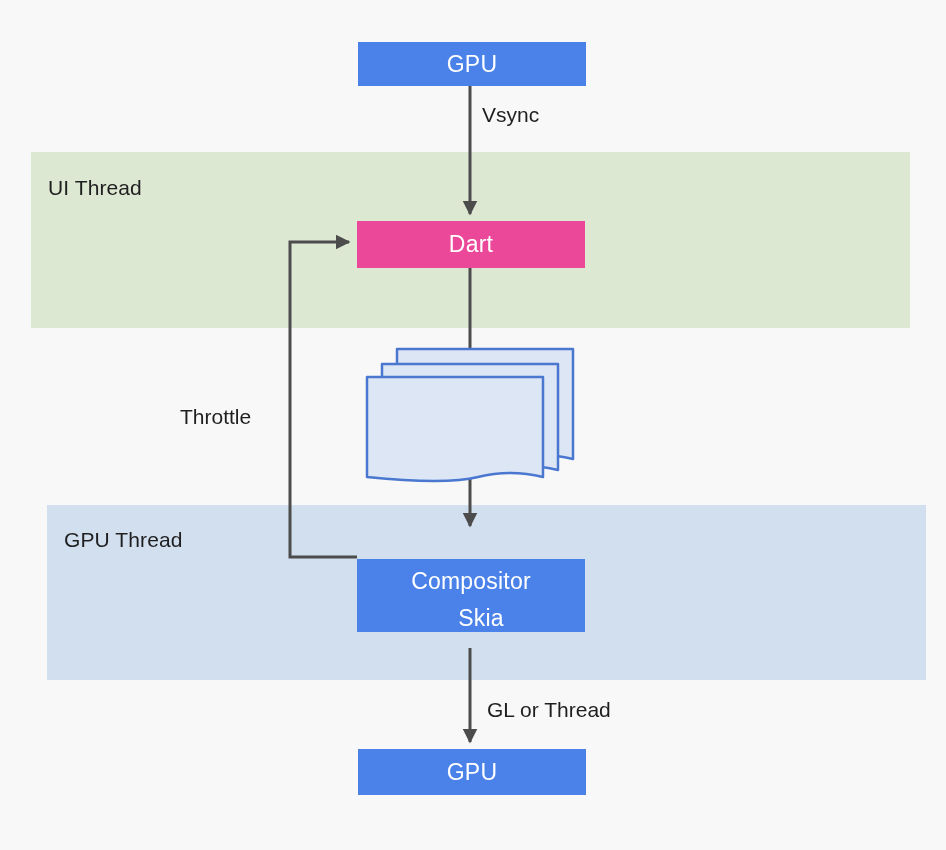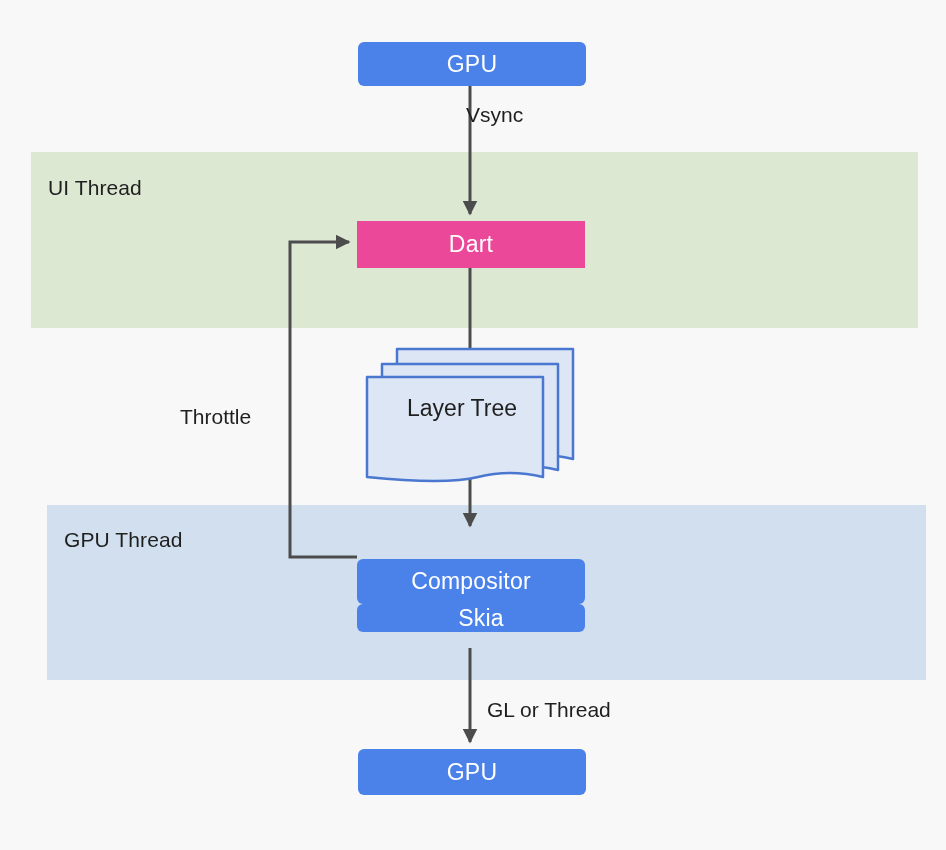--- a/index.html
+++ b/index.html
@@ -32,21 +32,20 @@
     left: 17px;
     font-size: 21px;
     color: #1f1f1f;
     letter-spacing: 0.1px;
     white-space: nowrap;
   }
   #band-ui-thread {
     top: 152px;
     height: 176px;
     background: #dde8d3;
-    padding-left: 8px;
   }
   #band-ui-thread .band-label { top: 24px; }
   #band-gpu-thread {
     top: 505px;
     height: 175px;
     background: #d1dfef;
     margin-left: 16px;
   }
   #band-gpu-thread .band-label { top: 23px; }
 
@@ -55,21 +54,21 @@
     position: absolute;
     display: flex;
     align-items: center;
     justify-content: center;
     font-size: 23px;
     color: #ffffff;
     letter-spacing: 0.2px;
     white-space: nowrap;
     box-sizing: border-box;
   }
-  .node-blue  { background: #4a82ea; border-radius: 6px; }
+  .node-blue  { background: #4a82ea; }
   .node-green { background: #ec4899; }
 
   #node-gpu-top      { left: 358px; top:  42px; width: 228px; height: 44px; }
   #node-dart         { left: 357px; top: 221px; width: 228px; height: 47px; }
   #node-compositor   { left: 357px; top: 533px; width: 228px; height: 45px; margin-top: 26px; }
   #node-skia         { left: 357px; top: 604px; width: 228px; height: 28px; padding-left: 20px; }
   #node-gpu-bottom   { left: 358px; top: 749px; width: 228px; height: 46px; }
 
   
   #node-layer-tree {
@@ -106,21 +105,21 @@
     pointer-events: none;
   }
 
   
   .edge-label {
     position: absolute;
     font-size: 21px;
     color: #1f1f1f;
     white-space: nowrap;
   }
-  #label-vsync        { left: 466px; top: 103px; }
+  #label-vsync        { left: 482px; top: 103px; }
   #label-throttle     { left: 180px; top: 405px; }
   #label-gl-or-vulkan { left: 487px; top: 698px; }
 </style>
 </head>
 <body>
 
 <div id="diagram-root">
 
   <div class="band" id="band-ui-thread">
     <span class="band-label">UI Thread</span>
@@ -172,21 +171,20 @@
 
   <div id="node-layer-tree">
     <svg width="220" height="148" viewBox="0 0 220 148" xmlns="http://www.w3.org/2000/svg">
 
       <path d="M 35 6 L 211 6 L 211 116 Q 178 108 146 116 Q 114 124 35 116 Z" fill="#dce6f5" stroke="#4a78d0" stroke-width="2.5" stroke-linejoin="round"></path>
 
       <path d="M 20 21 L 196 21 L 196 127 Q 163 119 131 127 Q 99 135 20 127 Z" fill="#dce6f5" stroke="#4a78d0" stroke-width="2.5" stroke-linejoin="round"></path>
 
       <path d="M 5 34 L 181 34 L 181 134 Q 148 126 116 134 Q 84 142 5 134 Z" fill="#dce6f5" stroke="#4a78d0" stroke-width="2.5" stroke-linejoin="round"></path>
     </svg>
-    <span id="layer-tree-label">Layer Tree</span>
   </div>
 
   <div class="node-box node-blue" id="node-compositor">
     <span>Compositor</span>
   </div>
 
   <div class="node-box node-blue" id="node-skia">
     <span>Skia</span>
   </div>
 

